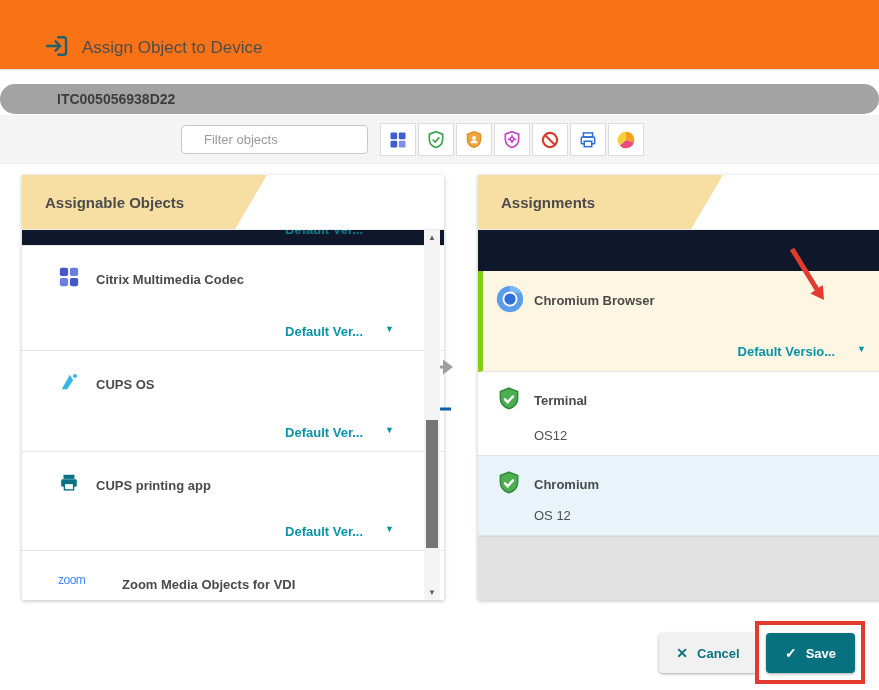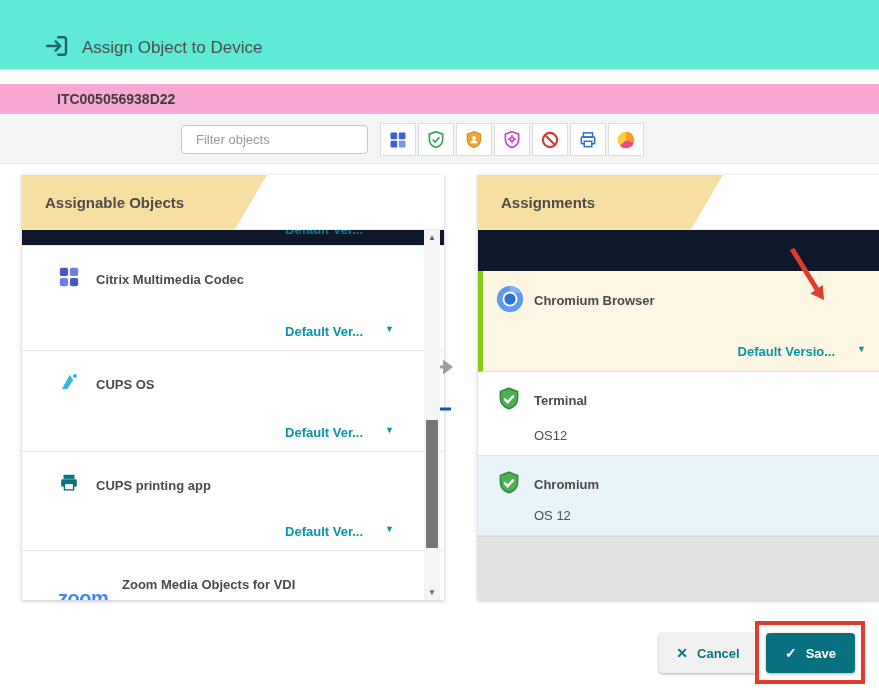--- a/index.html
+++ b/index.html
@@ -1,32 +1,32 @@
 <!DOCTYPE html>
 <html><head>
 <meta charset="utf-8">
 <style>
   * { box-sizing: border-box; margin: 0; padding: 0; }
   body { font-family: "Liberation Sans", sans-serif; background: #fff; }
   .app { position: relative; width: 879px; height: 690px; background: #fff; overflow: hidden; }
 
   
-  .titlebar { position: absolute; top: 0; left: 0; right: 0; height: 70px; background: #5eead4;
+  .titlebar { position: absolute; top: 0; left: 0; right: 0; height: 70px; background: #f97316;
               border-bottom: 1px solid #e0e0e0; box-shadow: 0 1px 2px rgba(0,0,0,.06); z-index: 3; }
   .title-icon { position: absolute; left: 43px; top: 32px; width: 28px; height: 28px; }
   .title-text { position: absolute; left: 82px; top: 38px; font-size: 17px; color: #4d4d4d; }
 
   
-  .device-bar { position: absolute; top: 84px; left: 0; right: 0; height: 30px; background: #f9a8d4; }
+  .device-bar { position: absolute; top: 84px; left: 0; right: 0; height: 30px; background: #a3a3a3; border-radius: 15px; }
   .device-id { position: absolute; left: 57px; top: 0; line-height: 30px; font-size: 14px; font-weight: bold; color: #3d3d3d; }
 
   
   .toolbar { position: absolute; top: 115px; left: 0; right: 0; height: 49px; background: #f4f4f4; border-bottom: 1px solid #ececec; }
   .filter-input { position: absolute; left: 181px; top: 10px; width: 187px; height: 29px; border: 1px solid #c8c8c8;
-                  border-radius: 4px; padding: 0 14px; font-size: 13px; color: #444; background: #fff; outline: none;
+                  border-radius: 4px; padding: 0 22px; font-size: 13px; color: #444; background: #fff; outline: none;
                   font-family: "Liberation Sans", sans-serif; }
   .filter-input::placeholder { color: #9a9a9a; }
   .filter-btns { position: absolute; left: 380px; top: 8px; display: flex; gap: 2px; }
   .fbtn { width: 36px; height: 33px; background: #fff; border: 1px solid #dcdcdc; display: flex; align-items: center;
           justify-content: center; cursor: pointer; padding: 0; }
 
   
   .panel { position: absolute; top: 175px; width: 422px; height: 425px; background: #0f172a;
            box-shadow: 0 1px 4px rgba(0,0,0,.25); }
   .panel-left { left: 22px; }
@@ -40,21 +40,21 @@
   
   .partial-row { position: relative; height: 16px; border-bottom: 1px solid #e6e6e6; overflow: hidden; flex: none; }
   .partial-row .version-wrap { top: -8px; bottom: auto; opacity: .8; }
   .obj-row { position: relative; border-bottom: 1px solid #e6e6e6; flex: none; background: #fff; }
   .obj-row.last { border-bottom: none; flex: 1; }
   .obj-icon { position: absolute; left: 36px; top: 20px; width: 22px; height: 22px; }
   .obj-name { position: absolute; left: 74px; top: 26px; font-size: 13px; font-weight: bold; color: #4a4a4a; }
   .version-wrap { position: absolute; right: 50px; bottom: 11px; display: flex; align-items: flex-start; gap: 22px;
                   font-size: 13px; color: #0a93a8; cursor: pointer; font-weight: bold; }
   .caret { font-size: 9px; color: #0a93a8; }
-  .zoom-word { position: absolute; left: 36px; top: 36px; font-size: 20px; font-weight: bold; color: #4087fc; letter-spacing: -0.5px; }
+  .zoom-word { position: absolute; left: 36px; top: 22px; font-size: 12px; font-weight: normal; color: #4087fc; letter-spacing: -0.5px; }
   .zoom-name { left: 100px; }
 
   
   .scrollbar { position: absolute; top: 0; bottom: 0; right: 4px; width: 16px; background: #f4f4f4; z-index: 2; }
   .scroll-arrow { position: absolute; left: 0; width: 16px; height: 15px; font-size: 8px; color: #606060;
                   display: flex; align-items: center; justify-content: center; cursor: pointer; }
   .scroll-up { top: 0; }
   .scroll-down { bottom: 0; }
   .scroll-thumb { position: absolute; left: 2px; width: 12px; top: 190px; height: 128px; background: #757575; cursor: pointer; }
 

